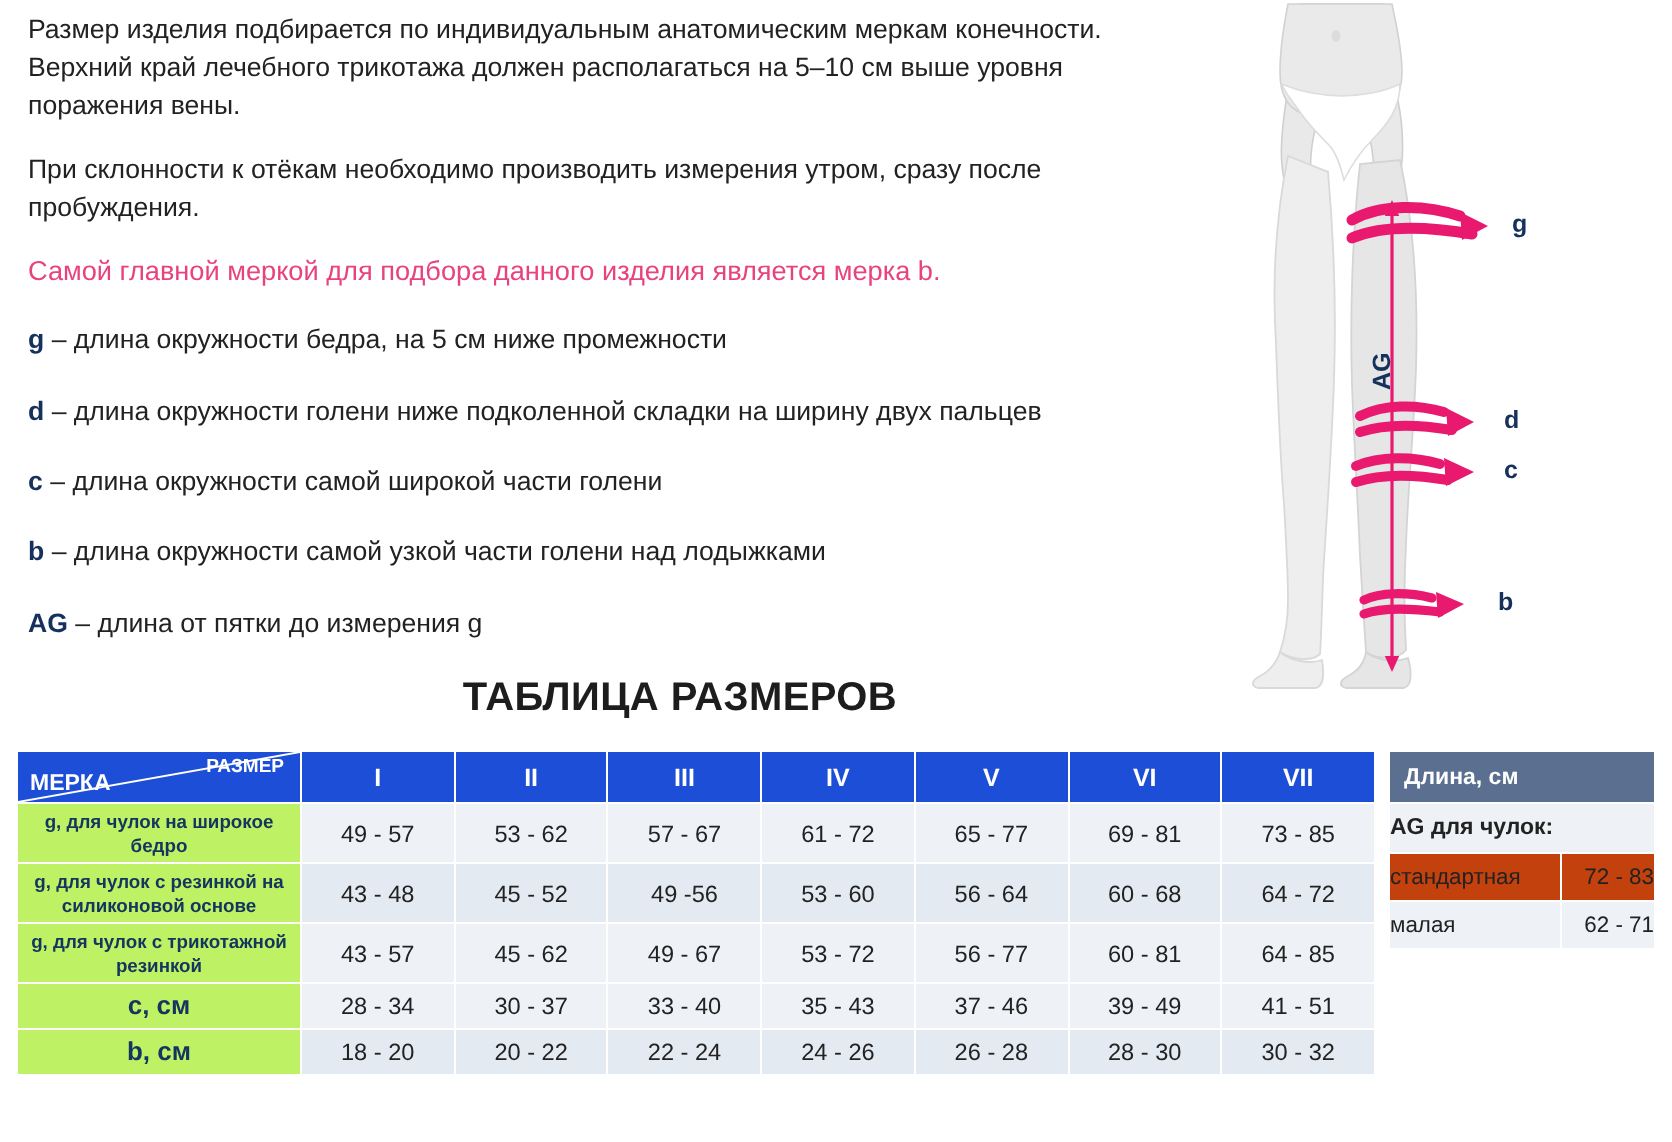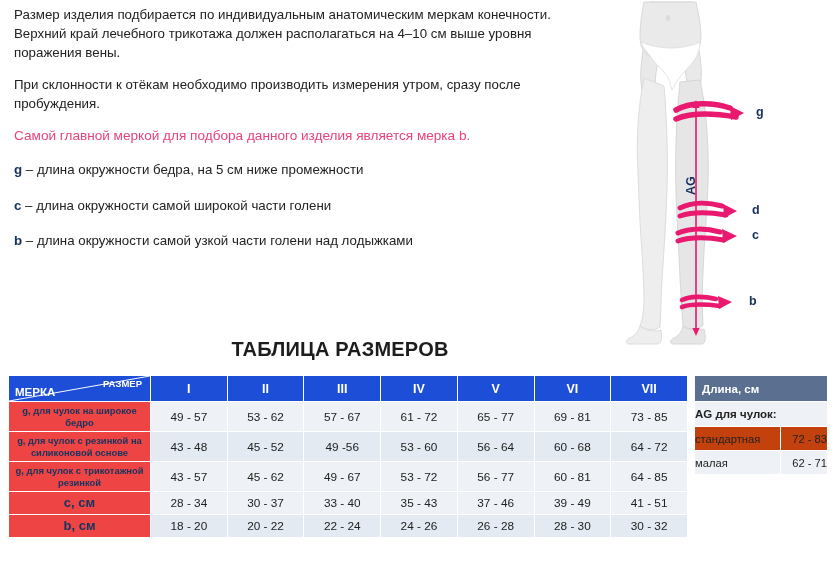--- a/index.html
+++ b/index.html
@@ -121,21 +121,21 @@
     position: absolute;
     right: 8px; top: 2px;
     font-size: 9.5px;
     font-weight: bold;
   }
   .hdr-corner .diag {
     position: absolute;
     left: 0; top: 0; width: 100%; height: 100%;
   }
   .rowlabel {
-    background: #ef4444;
+    background: #bef264;
     color: #13355f;
     font-weight: bold;
     text-align: center;
     padding: 3px 4px;
     line-height: 1.18;
     width: 142px;
     margin-left: 43px;
   }
   .rowlabel.small {
     font-size: 9.4px;
@@ -202,32 +202,38 @@
     padding-right: 9px;
   }
   .len-name.alt, .len-val.alt { background: #c2410c; }
 </style>
 </head>
 <body>
 
 <div class="page">
 
   <div class="text-col">
-    <p class="para">Размер изделия подбирается по индивидуальным анатомическим меркам конечности. Верхний край лечебного трикотажа должен располагаться на 4–10 см выше уровня поражения вены.</p>
+    <p class="para">Размер изделия подбирается по индивидуальным анатомическим меркам конечности. Верхний край лечебного трикотажа должен располагаться на 5–10 см выше уровня поражения вены.</p>
     <p class="para">При склонности к отёкам необходимо производить измерения утром, сразу после пробуждения.</p>
     <p class="para-pink">Самой главной меркой для подбора данного изделия является мерка b.</p>
 
     <p class="legend-row">
       <span class="legend-key">g</span><span> – длина окружности бедра, на 5 см ниже промежности</span>
     </p>
     <p class="legend-row">
+      <span class="legend-key">d</span><span> – длина окружности голени ниже подколенной складки на ширину двух пальцев</span>
+    </p>
+    <p class="legend-row">
       <span class="legend-key">c</span><span> – длина окружности самой широкой части голени</span>
     </p>
     <p class="legend-row">
       <span class="legend-key">b</span><span> – длина окружности самой узкой части голени над лодыжками</span>
+    </p>
+    <p class="legend-row">
+      <span class="legend-key">AG</span><span> – длина от пятки до измерения g</span>
     </p>
   </div>
 
   <div class="figure">
     <svg width="232" height="345" viewBox="0 0 232 345" xmlns="http://www.w3.org/2000/svg">
 
       <path d="M46 2 C44 26 40 42 38 58 C36 74 36 86 40 96 L52 96 C50 80 52 64 58 54 C64 44 66 26 66 2 Z" fill="#e9e9e9" stroke="#cfcfcf" stroke-width="0.8"></path>
       <path d="M66 2 C66 26 70 44 76 56 C82 68 84 82 82 96 L94 96 C98 84 98 70 96 56 C93 40 90 24 88 2 Z" fill="#e9e9e9" stroke="#cfcfcf" stroke-width="0.8"></path>
 
       <path d="M40 2 C38 12 36 24 36 36 C36 48 40 56 52 58 C60 59 70 59 80 58 C92 56 97 48 97 36 C97 24 94 12 92 2 Z" fill="#eaeaea" stroke="#d2d2d2" stroke-width="0.8"></path>

